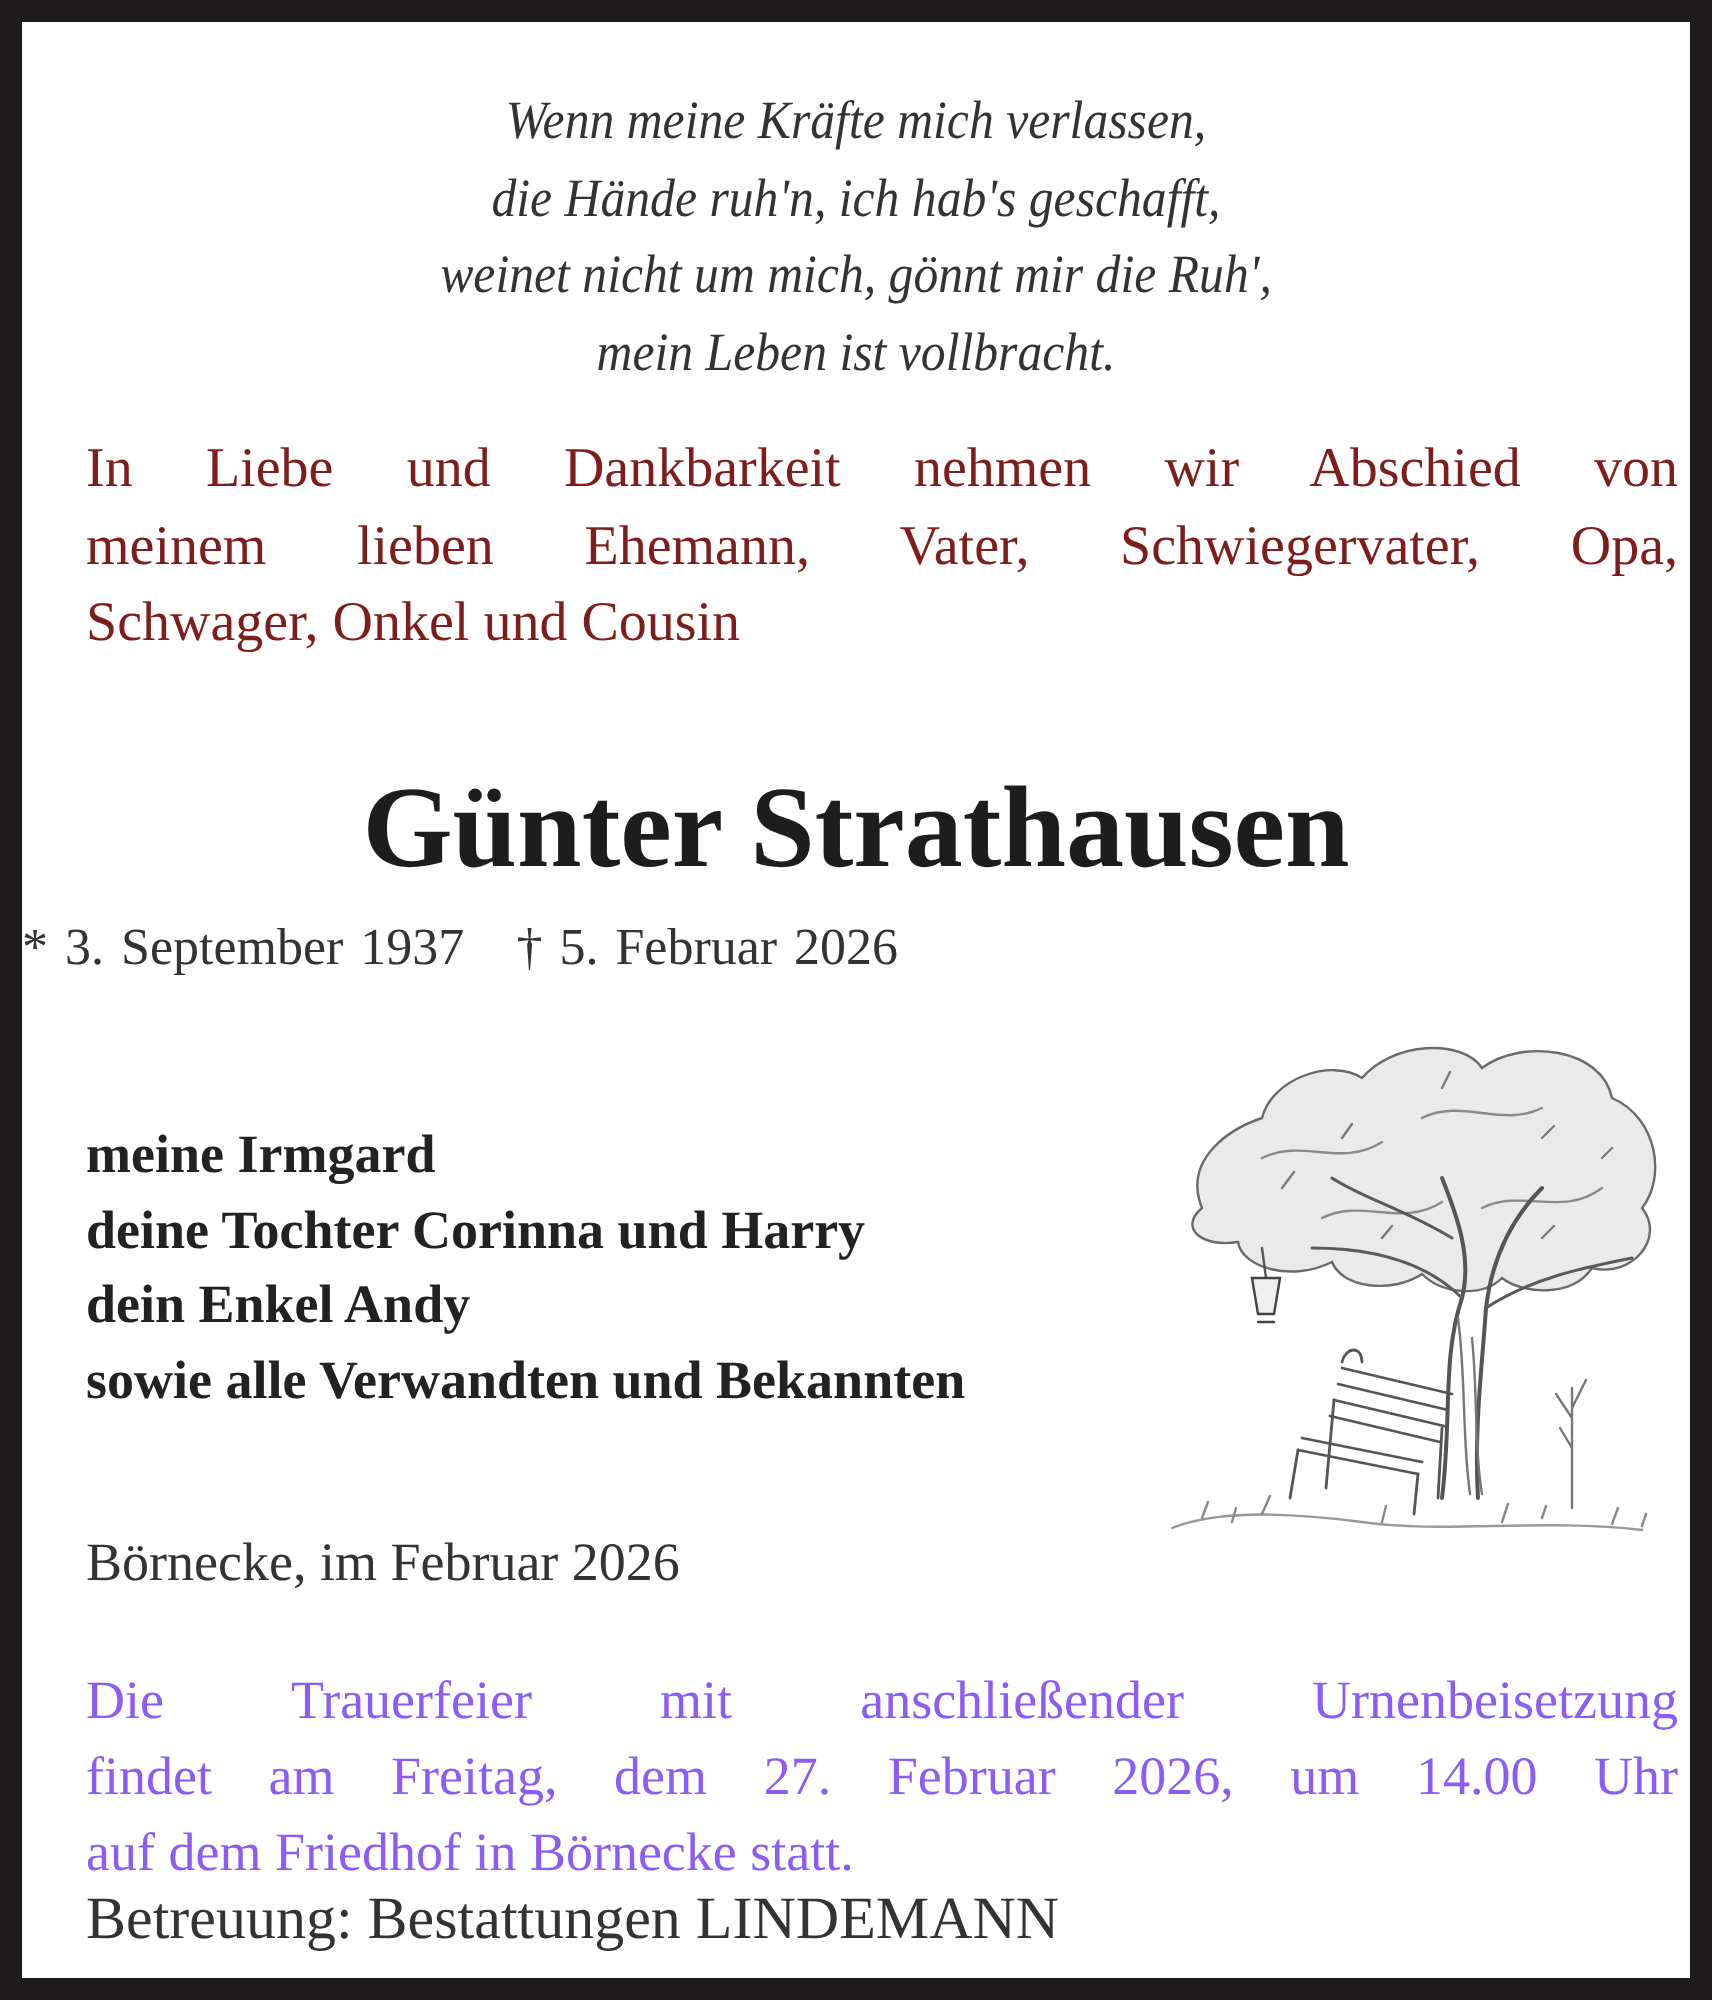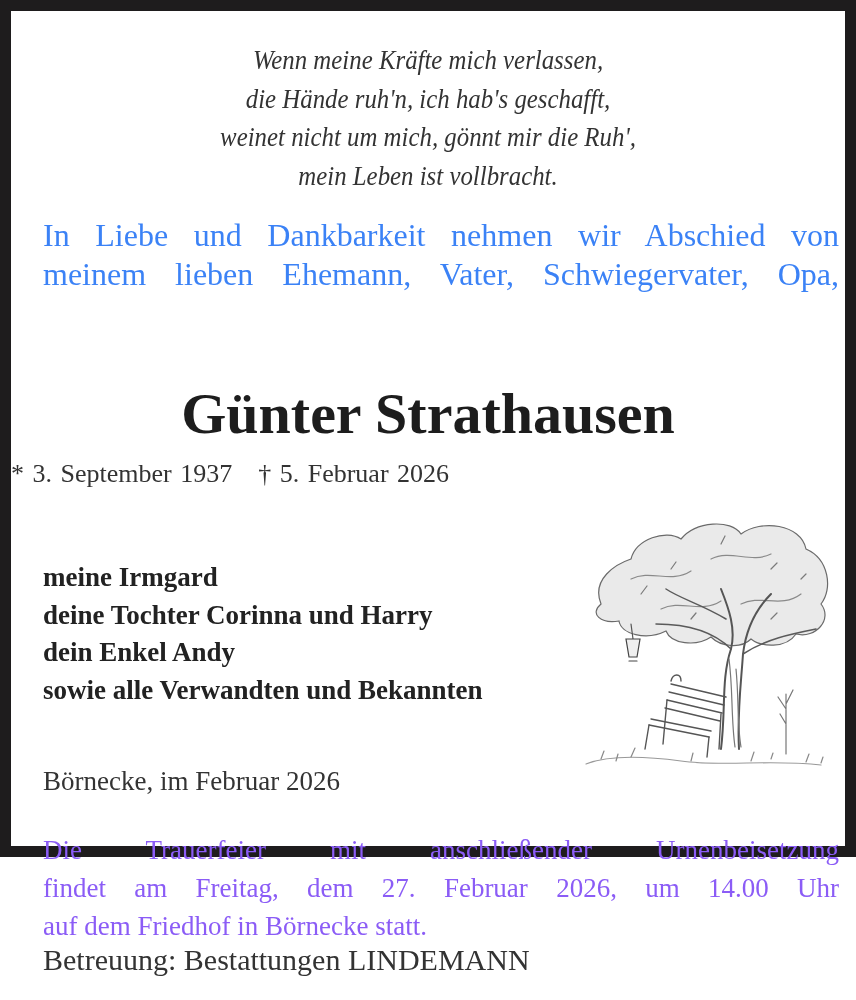--- a/index.html
+++ b/index.html
@@ -1,35 +1,35 @@
 <!DOCTYPE html>
 <html><head>
 <meta charset="utf-8">
 <style>
   html, body { margin: 0; padding: 0; background: #ffffff; }
   body { width: 856px; height: 1000px; overflow: hidden; }
   .frame {
     position: absolute; left: 0; top: 0;
-    width: 856px; height: 857px;
+    width: 856px; height: 1000px;
     box-sizing: border-box;
     border: 11px solid #1e1c1d;
     background: #ffffff;
   }
   .serif { font-family: "Liberation Serif", "DejaVu Serif", serif; color: #2a2a2a; }
   .poem {
     position: absolute; left: 0; right: 0; top: 30px;
     text-align: center; font-style: italic; font-size: 27px; line-height: 38.5px;
     color: #333;
     transform: scaleX(0.92);
   }
   .poem div { white-space: nowrap; }
   .intro {
     position: absolute; left: 32px; width: 796px; top: 205px;
-    font-size: 32px; line-height: 38.5px; text-align: justify; text-align-last: left;
-    color: #3b82f6;
+    font-size: 28px; line-height: 38.5px; text-align: justify; text-align-last: left;
+    color: #7f1d1d;
   }
   .intro .l { display: block; text-align: justify; text-align-last: justify; white-space: nowrap; }
   .intro .l.last { text-align-last: left; }
   .name {
     position: absolute; left: 0; right: 0; top: 368px;
     text-align: center; font-weight: bold; font-size: 58px; line-height: 70px;
     color: #1d1d1d; letter-spacing: 0px;
   }
   .dates {
     position: absolute; left: 0; right: 0; top: 446px;
@@ -68,20 +68,21 @@
   <div class="poem serif">
     <div>Wenn meine Kräfte mich verlassen,</div>
     <div>die Hände ruh'n, ich hab's geschafft,</div>
     <div>weinet nicht um mich, gönnt mir die Ruh',</div>
     <div>mein Leben ist vollbracht.</div>
   </div>
 
   <div class="intro serif">
     <span class="l">In Liebe und Dankbarkeit nehmen wir Abschied von</span>
     <span class="l">meinem lieben Ehemann, Vater, Schwiegervater, Opa,</span>
+    <span class="l last">Schwager, Onkel und Cousin</span>
   </div>
 
   <div class="name serif">Günter Strathausen</div>
 
   <div class="dates serif">
     <span>* 3. September 1937</span><span class="gap"></span><span>† 5. Februar 2026</span>
   </div>
 
   <div class="mourners serif">
     <div>meine Irmgard</div>

